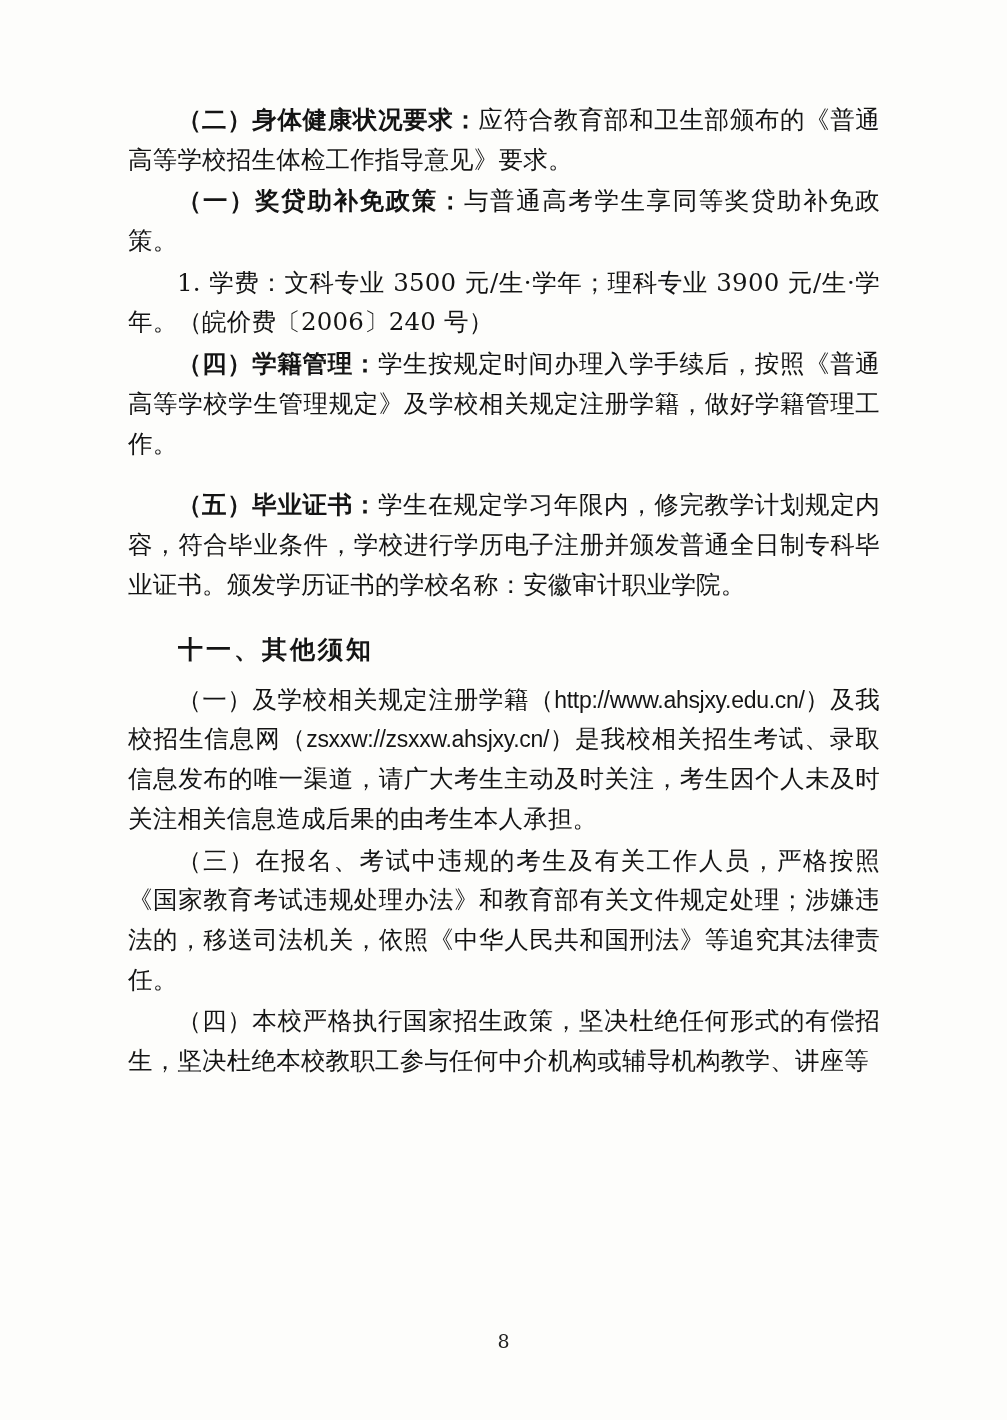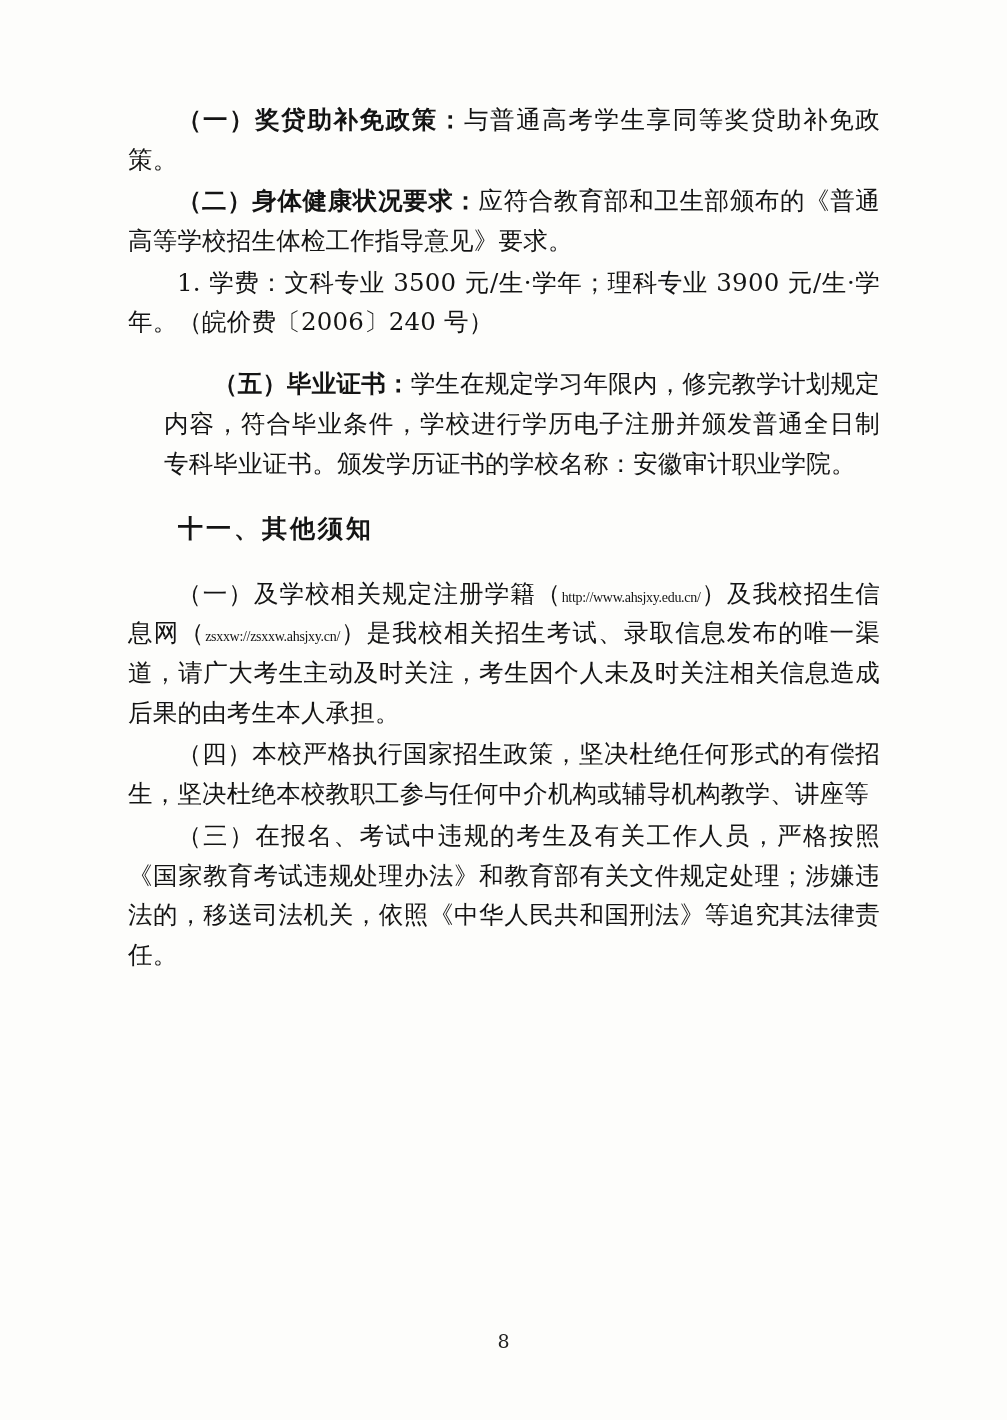--- a/index.html
+++ b/index.html
@@ -35,80 +35,82 @@
   .indent {
     text-indent: 2em;
   }
   .bold {
     font-weight: bold;
   }
   .section-title {
     font-weight: bold;
     font-size: 25px;
     margin-top: 26px;
-    margin-bottom: 24px;
+    margin-bottom: 9px;
     text-indent: 2em;
     letter-spacing: 3px;
   }
   .gap-before {
     margin-top: 22px;
-    margin-left: 36px;
   }
   .latin {
-    font-family: Liberation Serif, serif;
-    font-size: 14px;
+    font-family: Liberation Sans, sans-serif;
+    font-size: 23px;
     letter-spacing: -0.3px;
   }
   .pagenum {
     position: absolute;
     left: 0;
     right: 0;
     top: 1330px;
     text-align: center;
     font-size: 19px;
     font-family: "DejaVu Serif", "Liberation Serif", serif;
     color: #222;
   }
 </style>
 </head>
 <body>
 
 <div class="page">
   <div class="content">
 
     <p class="indent">
-      <span class="bold">（一）奖贷助补免政策：</span><span>与普通高考学生享同等奖贷助补免政策。</span>
+      <span class="bold">（二）身体健康状况要求：</span><span>应符合教育部和卫生部颁布的《普通高等学校招生体检工作指导意见》要求。</span>
     </p>
 
     <p class="indent">
-      <span class="bold">（二）身体健康状况要求：</span><span>应符合教育部和卫生部颁布的《普通高等学校招生体检工作指导意见》要求。</span>
+      <span class="bold">（一）奖贷助补免政策：</span><span>与普通高考学生享同等奖贷助补免政策。</span>
     </p>
 
 
     <p class="indent">
       <span>1. 学费：文科专业 3500 元/生·学年；理科专业 3900 元/生·学年。（皖价费〔2006〕240 号）</span>
     </p>
 
 
+    <p class="indent">
+      <span class="bold">（四）学籍管理：</span><span>学生按规定时间办理入学手续后，按照《普通高等学校学生管理规定》及学校相关规定注册学籍，做好学籍管理工作。</span>
+    </p>
 
     <p class="indent gap-before">
       <span class="bold">（五）毕业证书：</span><span>学生在规定学习年限内，修完教学计划规定内容，符合毕业条件，学校进行学历电子注册并颁发普通全日制专科毕业证书。颁发学历证书的学校名称：安徽审计职业学院。</span>
     </p>
 
     <p class="section-title">十一、其他须知</p>
 
     <p class="indent">
       <span>（一）及学校相关规定注册学籍（</span><span class="latin">http://www.ahsjxy.edu.cn/</span><span>）及我校招生信息网（</span><span class="latin">zsxxw://zsxxw.ahsjxy.cn/</span><span>）是我校相关招生考试、录取信息发布的唯一渠道，请广大考生主动及时关注，考生因个人未及时关注相关信息造成后果的由考生本人承担。</span>
     </p>
 
 
     <p class="indent">
-      <span>（四）本校严格执行国家招生政策，坚决杜绝任何形式的有偿招生，坚决杜绝本校教职工参与任何中介机构或辅导机构教学、讲座等</span>
+      <span>（三）在报名、考试中违规的考生及有关工作人员，严格按照《国家教育考试违规处理办法》和教育部有关文件规定处理；涉嫌违法的，移送司法机关，依照《中华人民共和国刑法》等追究其法律责任。</span>
     </p>
 
     <p class="indent">
-      <span>（三）在报名、考试中违规的考生及有关工作人员，严格按照《国家教育考试违规处理办法》和教育部有关文件规定处理；涉嫌违法的，移送司法机关，依照《中华人民共和国刑法》等追究其法律责任。</span>
+      <span>（四）本校严格执行国家招生政策，坚决杜绝任何形式的有偿招生，坚决杜绝本校教职工参与任何中介机构或辅导机构教学、讲座等</span>
     </p>
 
   </div>
 
   <div class="pagenum">8</div>
 </div>
 
 </body></html>

